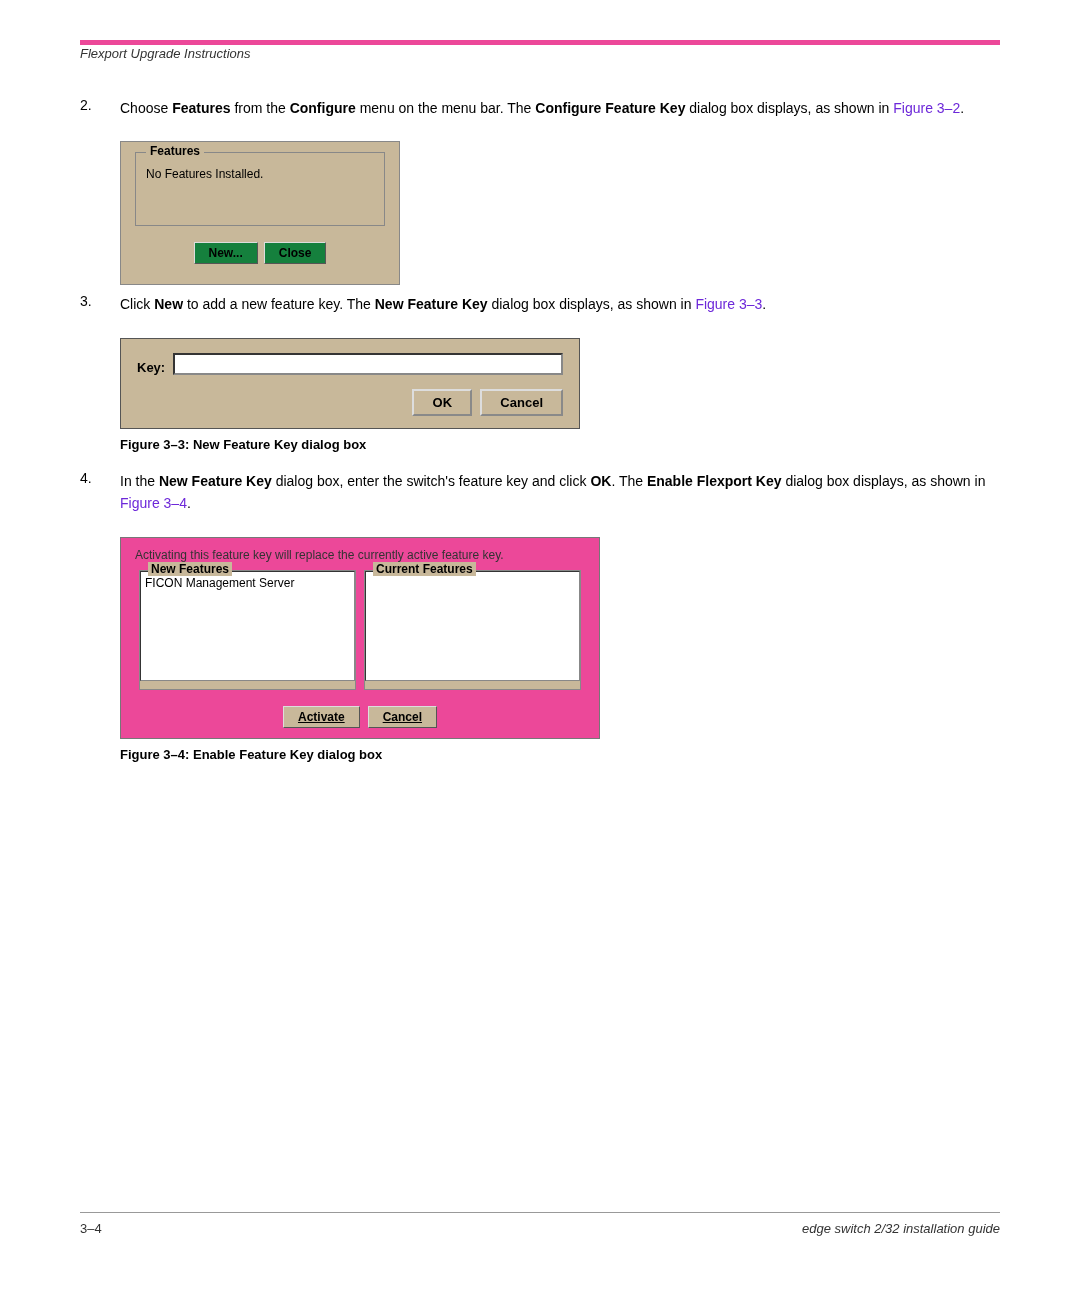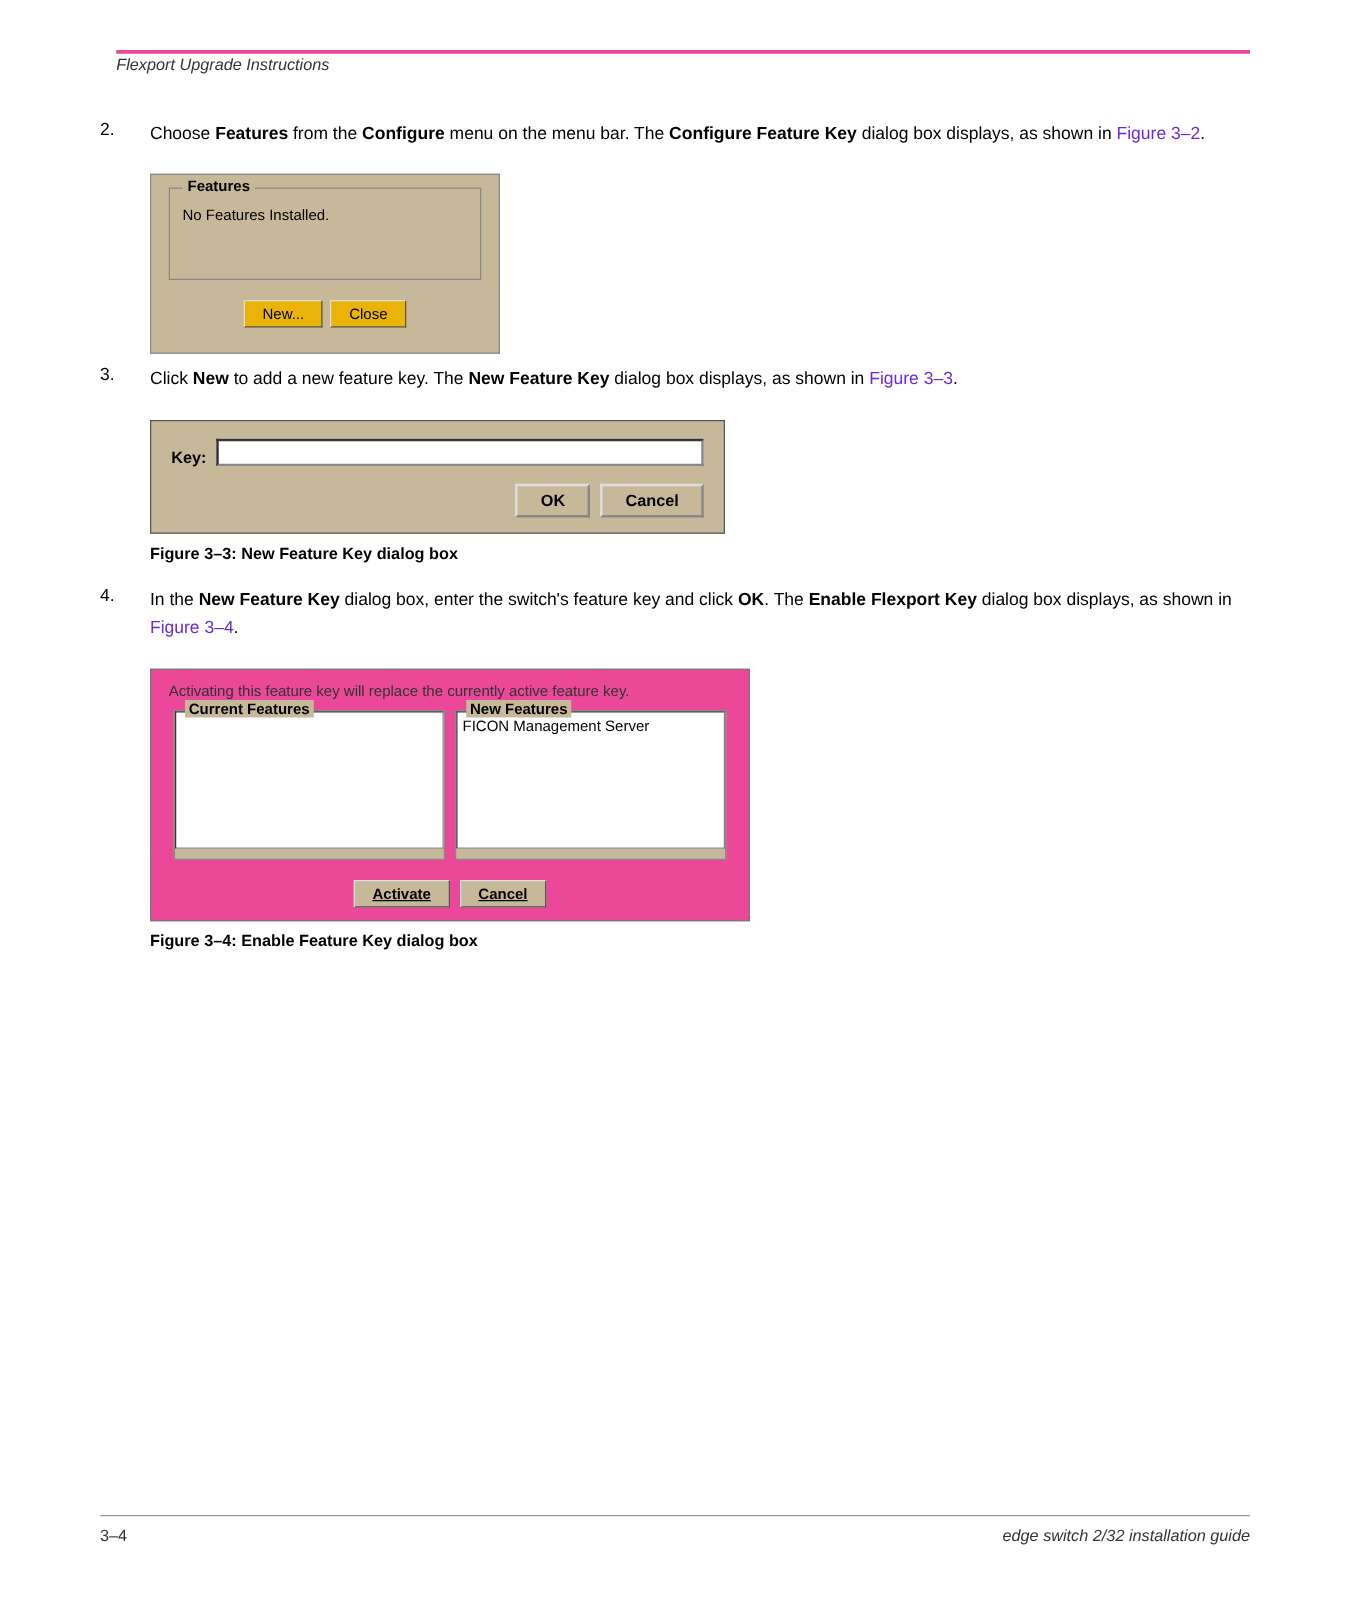--- a/index.html
+++ b/index.html
@@ -14,24 +14,23 @@
     }
 
     .page-container {
       padding: 40px 80px 60px 80px;
       min-height: 1296px;
       display: flex;
       flex-direction: column;
     }
 
     .header-line {
-      border-top: 3px solid #ec4899;
+      border-top: 5px solid #ec4899;
       padding-bottom: 18px;
       margin-bottom: 18px;
-      margin-left: 13px;
     }
 
     .header-text {
       font-style: italic;
       font-size: 13px;
       color: #333;
       padding-top: 6px;
     }
 
     .content-body {
@@ -111,28 +110,29 @@
     }
 
     .dialog-buttons {
       display: flex;
       justify-content: center;
       gap: 6px;
       padding: 6px 10px 10px 10px;
     }
 
     .dialog-btn {
-      background: #eab308;
+      background: #15803d;
       border: 1px solid #555;
       border-top: 1px solid #ddd;
       border-left: 1px solid #ddd;
       padding: 3px 14px;
       font-size: 12px;
       cursor: pointer;
       min-width: 52px;
+      font-weight: bold;
     }
 
     
     .nfk-dialog {
       border: 1px solid #555;
       background: #c8b89a;
       display: inline-block;
       min-width: 460px;
       padding: 14px 16px 12px 16px;
     }
@@ -314,29 +314,29 @@
       <div class="step-text">
         In the <b>New Feature Key</b> dialog box, enter the switch's feature key and click <b>OK</b>. The <b>Enable Flexport Key</b> dialog box displays, as shown in <a class="link-text">Figure 3–4</a>.
       </div>
     </div>
 
     <div class="figure-container">
       <div class="efk-dialog">
         <div class="efk-warning">Activating this feature key will replace the currently active feature key.</div>
         <div class="efk-panels">
           <div class="efk-panel">
-            <span class="efk-panel-label">Current Features</span>
-            <div class="efk-panel-list" style="min-height:110px;"></div>
-          </div>
-          <div class="efk-panel">
             <span class="efk-panel-label">New Features</span>
             <div class="efk-panel-list" style="min-height:110px;">
               <div>FICON Management Server</div>
             </div>
           </div>
+          <div class="efk-panel">
+            <span class="efk-panel-label">Current Features</span>
+            <div class="efk-panel-list" style="min-height:110px;"></div>
+          </div>
         </div>
         <div class="efk-buttons">
           <button class="efk-btn">Activate</button>
           <button class="efk-btn">Cancel</button>
         </div>
       </div>
     </div>
     <div class="figure-caption">Figure 3–4:  Enable Feature Key dialog box</div>
 
   </div>

